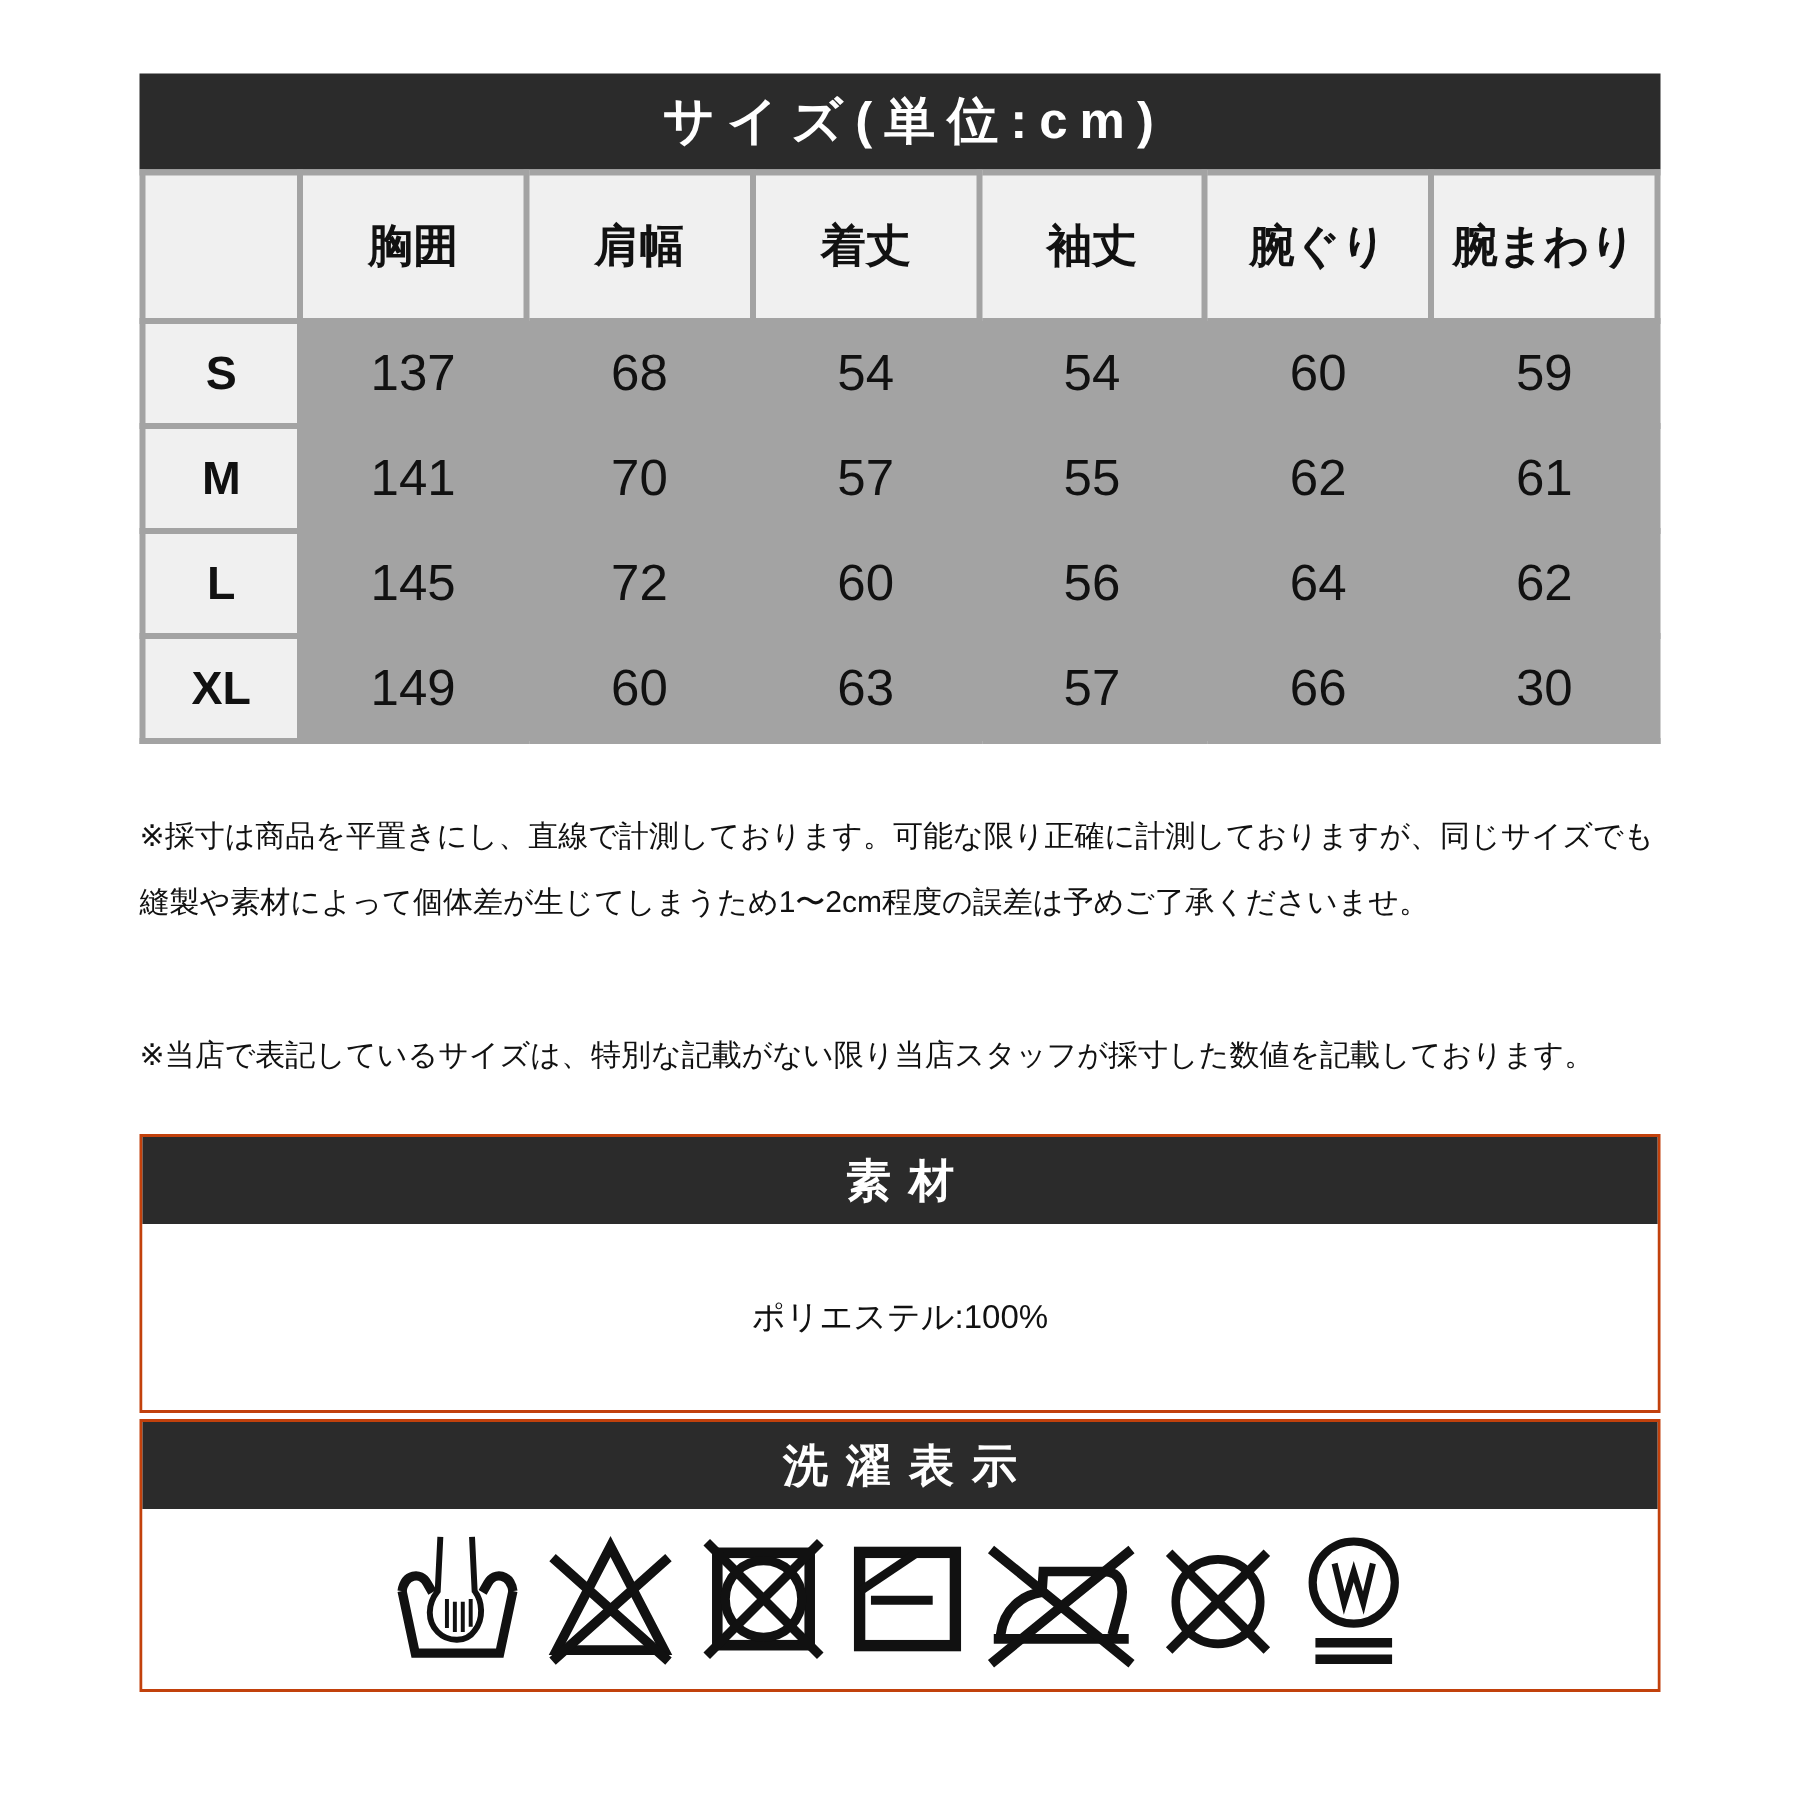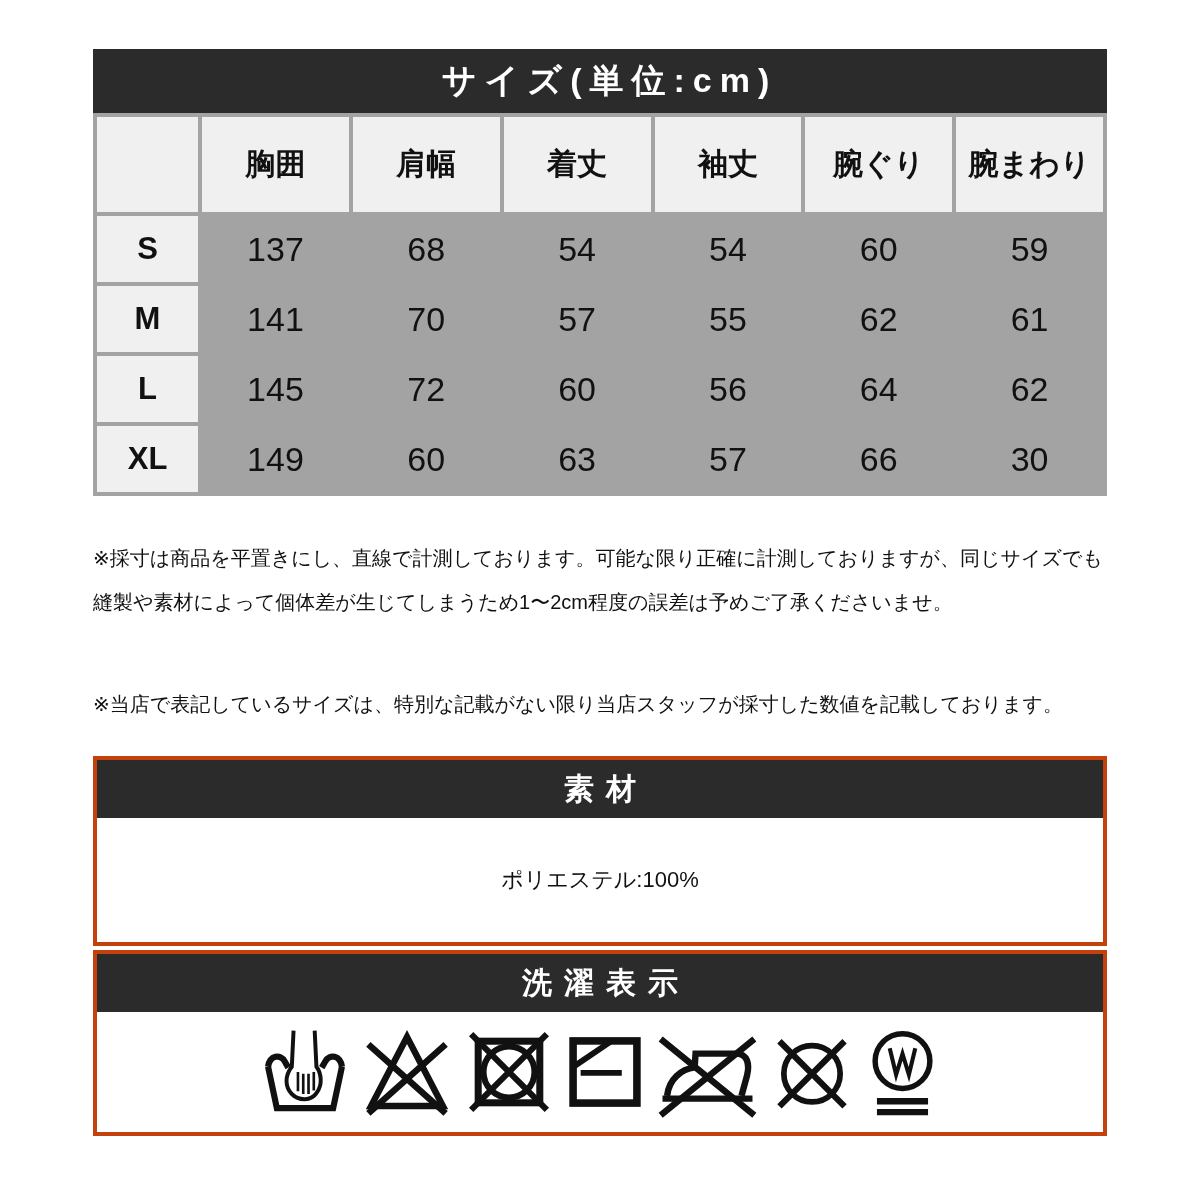--- a/index.html
+++ b/index.html
@@ -66,21 +66,21 @@
   .note {
     font-size: 20px;
     line-height: 44px;
     color: #111111;
     text-align: left;
   }
   .note-1 { margin-top: 40px; }
   .note-2 { margin-top: 58px; }
 
   
-  .section-box { border: 4px solid #c2410c; }
+  .section-box { border: 2px solid #c2410c; }
   .material-box { margin-top: 30px; }
   .laundry-box { margin-top: 4px; }
   .box-header {
     height: 58px;
     font-size: 30px;
     letter-spacing: 12px;
     padding-left: 12px;
   }
   .material-body {
     height: 124px;

